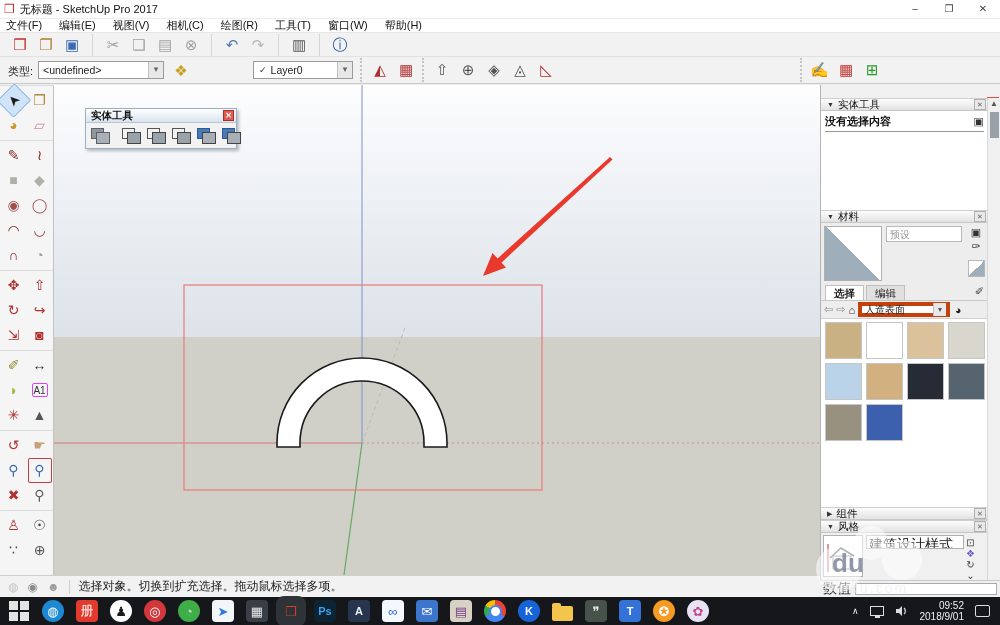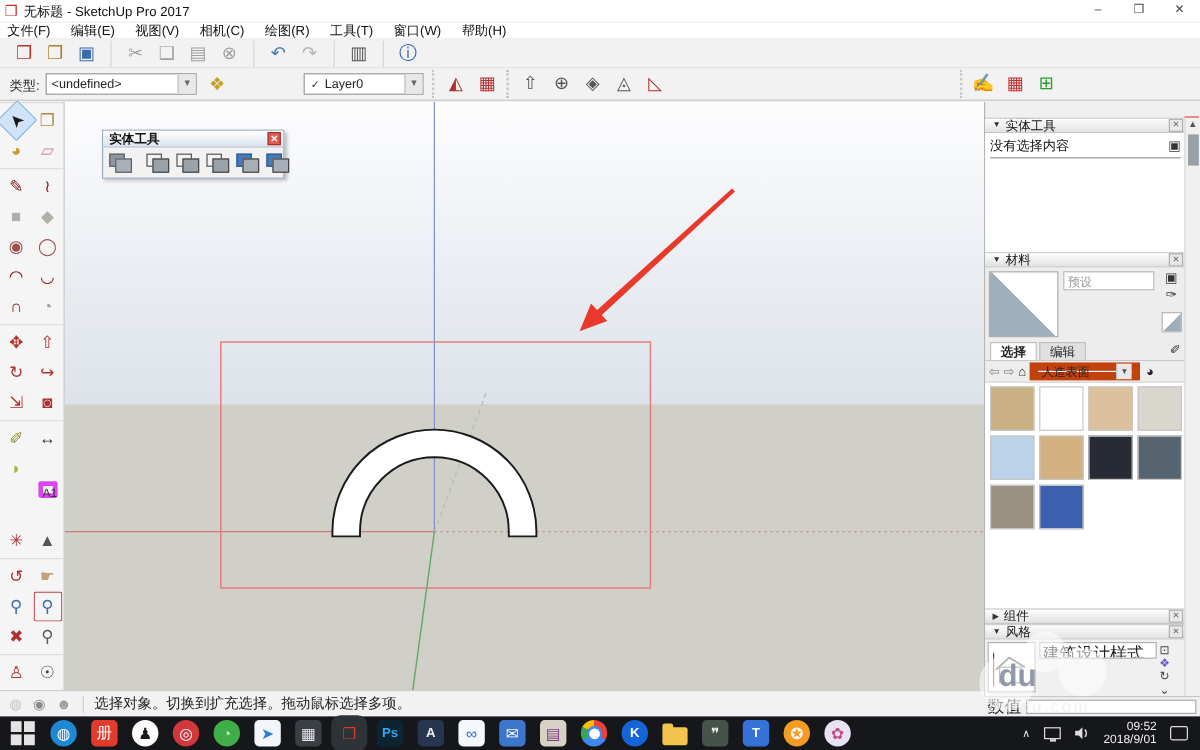--- a/index.html
+++ b/index.html
@@ -28,21 +28,21 @@
 .layer-dd{left:253px;top:4px;width:100px;padding-left:5px}
 .t2-ic{width:26px;text-align:center;font-size:15px;line-height:24px;display:inline-block}
 .sbgroup{position:absolute;top:1px;display:flex;border-left:2px dotted #c4c4c4;padding-left:5px}
 
 .leftbar{position:absolute;left:0;top:85px;width:54px;height:490px;background:#f5f5f5;border-right:1px solid #c2c2c2;border-top:1px solid #dcdcdc}
 .ltg{display:grid;grid-template-columns:26px 26px;justify-content:center;padding:2px 0;border-bottom:1px solid #ddd}
 .ltg:last-child{border-bottom:none}
 .lt-ic{width:24px;height:25px;line-height:25px;text-align:center;font-size:14px;margin:0 1px;border-radius:2px}
 .lt-ic.active{background:#cfe4f8;box-shadow:inset 0 0 0 1px #8ab4e2}
 .lt-ic.r225{transform:rotate(225deg)}
-.lt-ic.txtbox{font-size:10px;line-height:13px;height:14px;width:16px;margin:23px auto;border:4px solid #d946ef}
+.lt-ic.txtbox{font-size:10px;line-height:13px;height:14px;width:16px;margin:5px auto;border:1px solid #d946ef}
 .lt-ic.redbox{box-shadow:inset 0 0 0 1px #c04040}
 
 .canvas{position:absolute;left:54px;top:85px;width:766px;height:490px;background:linear-gradient(#fdfdfe 0%,#e9edf2 30%,#dde3e9 51%);overflow:hidden}
 .ground{position:absolute;left:0;top:252px;width:766px;height:238px;background:#d1d0c8}
 .canvas svg{position:absolute;left:0;top:0}
 
 .solidpal{position:absolute;left:85px;top:108px;width:152px;height:41px;background:#f2f2f2;border:1px solid #9ab0c4;box-shadow:2px 2px 3px rgba(0,0,0,.25);z-index:5}
 .sp-title{height:14px;background:linear-gradient(#ffffff,#d9e4ef);border-bottom:1px solid #b8c4d0;display:flex;align-items:center;padding:0 2px 0 5px;font-size:10.5px;font-weight:bold;color:#111}
 .sp-close{margin-left:auto;width:11px;height:11px;background:#e05a50;border:1px solid #a83028;color:#fff;font-size:8px;line-height:9px;text-align:center}
 .sp-body{display:flex;align-items:center;padding:3px 5px;gap:6px}
@@ -63,36 +63,36 @@
 .rp-close{width:12px;height:11px;background:#e04a40;color:#fff;font-size:8px;line-height:10px;text-align:center}
 .rp-content{position:absolute;left:0;top:13px;width:167px;bottom:0}
 .rp-scroll{position:absolute;right:0;top:13px;width:13px;bottom:0;background:#f0f0f0;border-left:1px solid #d8d8d8;text-align:center}
 .rp-scroll .up{font-size:8px;color:#555;line-height:12px}
 .rp-thumb{width:9px;height:26px;background:#9aa0a8;margin:2px auto}
 .sec-head{height:13px;background:linear-gradient(#fdfdfd,#e2e2e2);border-top:1px solid #cfcfcf;border-bottom:1px solid #c6c6c6;display:flex;align-items:center;padding:0 2px 0 6px;font-size:10.5px;color:#111}
 .sec-head .tri{font-size:7px;margin-right:4px;color:#333}
 .sec-x{margin-left:auto;width:12px;height:11px;border:1px solid #b0b0b0;background:#e8e8e8;color:#666;font-size:7px;line-height:9px;text-align:center}
 .ent-body{height:99px;background:#fff;padding:3px 4px}
 .ent-row{display:flex;align-items:center;border-bottom:1px solid #999;padding-bottom:2px}
-.ent-empty{font-size:11px;font-weight:normal;color:#111}
+.ent-empty{font-size:11px;font-weight:bold;color:#111}
 .ent-ic{margin-left:auto;font-size:11px;color:#333}
 .mat-body{background:#ededed;padding:3px 2px 0 3px;height:62px;display:flex}
 .mat-preview{width:58px;height:55px;background:linear-gradient(225deg,#ffffff 50%,#9faebb 50%);border:1px solid #b0b0b0}
 .mat-name{margin-left:4px;width:76px;height:16px;background:#fff;border:1px solid #b8b8b8;font-size:10px;color:#9a9a9a;padding:1px 3px}
 .mat-icons{margin-left:auto;width:20px;display:flex;flex-direction:column;align-items:center;gap:2px}
 .mat-ic{font-size:11px;color:#333;line-height:12px}
 .mat-corner{width:17px;height:17px;background:linear-gradient(135deg,#ffffff 50%,#9faebb 50%);border:1px solid #b8b8b8;margin-top:6px}
 .mat-tabs{height:16px;display:flex;background:#ededed;padding-left:4px;border-bottom:1px solid #c8c8c8}
 .mtab{font-size:10.5px;padding:1px 8px;border:1px solid #c0c0c0;border-bottom:none;background:#e0e0e0;margin-right:2px}
 .mtab.on{background:#fff;font-weight:bold}
 .mat-eye{margin-left:auto;margin-right:4px;font-size:11px;color:#333}
 .mat-nav{height:18px;display:flex;align-items:center;gap:3px;background:#ededed;padding:0 3px;border-bottom:1px solid #d0d0d0}
 .nav-ar{color:#8a8a8a;font-size:11px}
 .home{font-size:11px;color:#333}
-.col-dd{width:92px;height:15px;background:#fff;border:7px solid #c2410c;font-size:10px;display:flex;align-items:center;padding-left:3px}
+.col-dd{width:92px;height:15px;background:#fff;border:4px solid #c2410c;font-size:10px;display:flex;align-items:center;padding-left:3px}
 .col-dd .dd-arrow{margin-left:auto;width:13px;text-align:center;background:#e8e8e8;border-left:1px solid #c0c0c0;font-size:8px;color:#555;line-height:13px}
 .detail-ic{font-size:11px;color:#222;margin-left:2px}
 .swatch-wrap{background:#fff;height:188px;padding:3px 0 0 4px}
 .swatches{display:grid;grid-template-columns:repeat(4,37px);grid-auto-rows:37px;gap:4px}
 .swatch{border:1px solid #c6c6c6}
 .sw-wood{background-image:repeating-linear-gradient(90deg,rgba(255,255,255,.45) 0 3px,rgba(0,0,0,0) 3px 9px)}
 .sw-weave{background-image:repeating-linear-gradient(0deg,rgba(255,255,255,.5) 0 2px,rgba(0,0,0,0) 2px 5px),repeating-linear-gradient(90deg,rgba(255,255,255,.35) 0 2px,rgba(0,0,0,0) 2px 5px)}
 .sty-body{height:48px;background:#f0f0f0;display:flex;padding:2px}
 .sty-thumb{width:40px;height:42px;background:#fff;border:1px solid #b0b0b0}
 .sty-mid{width:98px;margin-left:3px}

